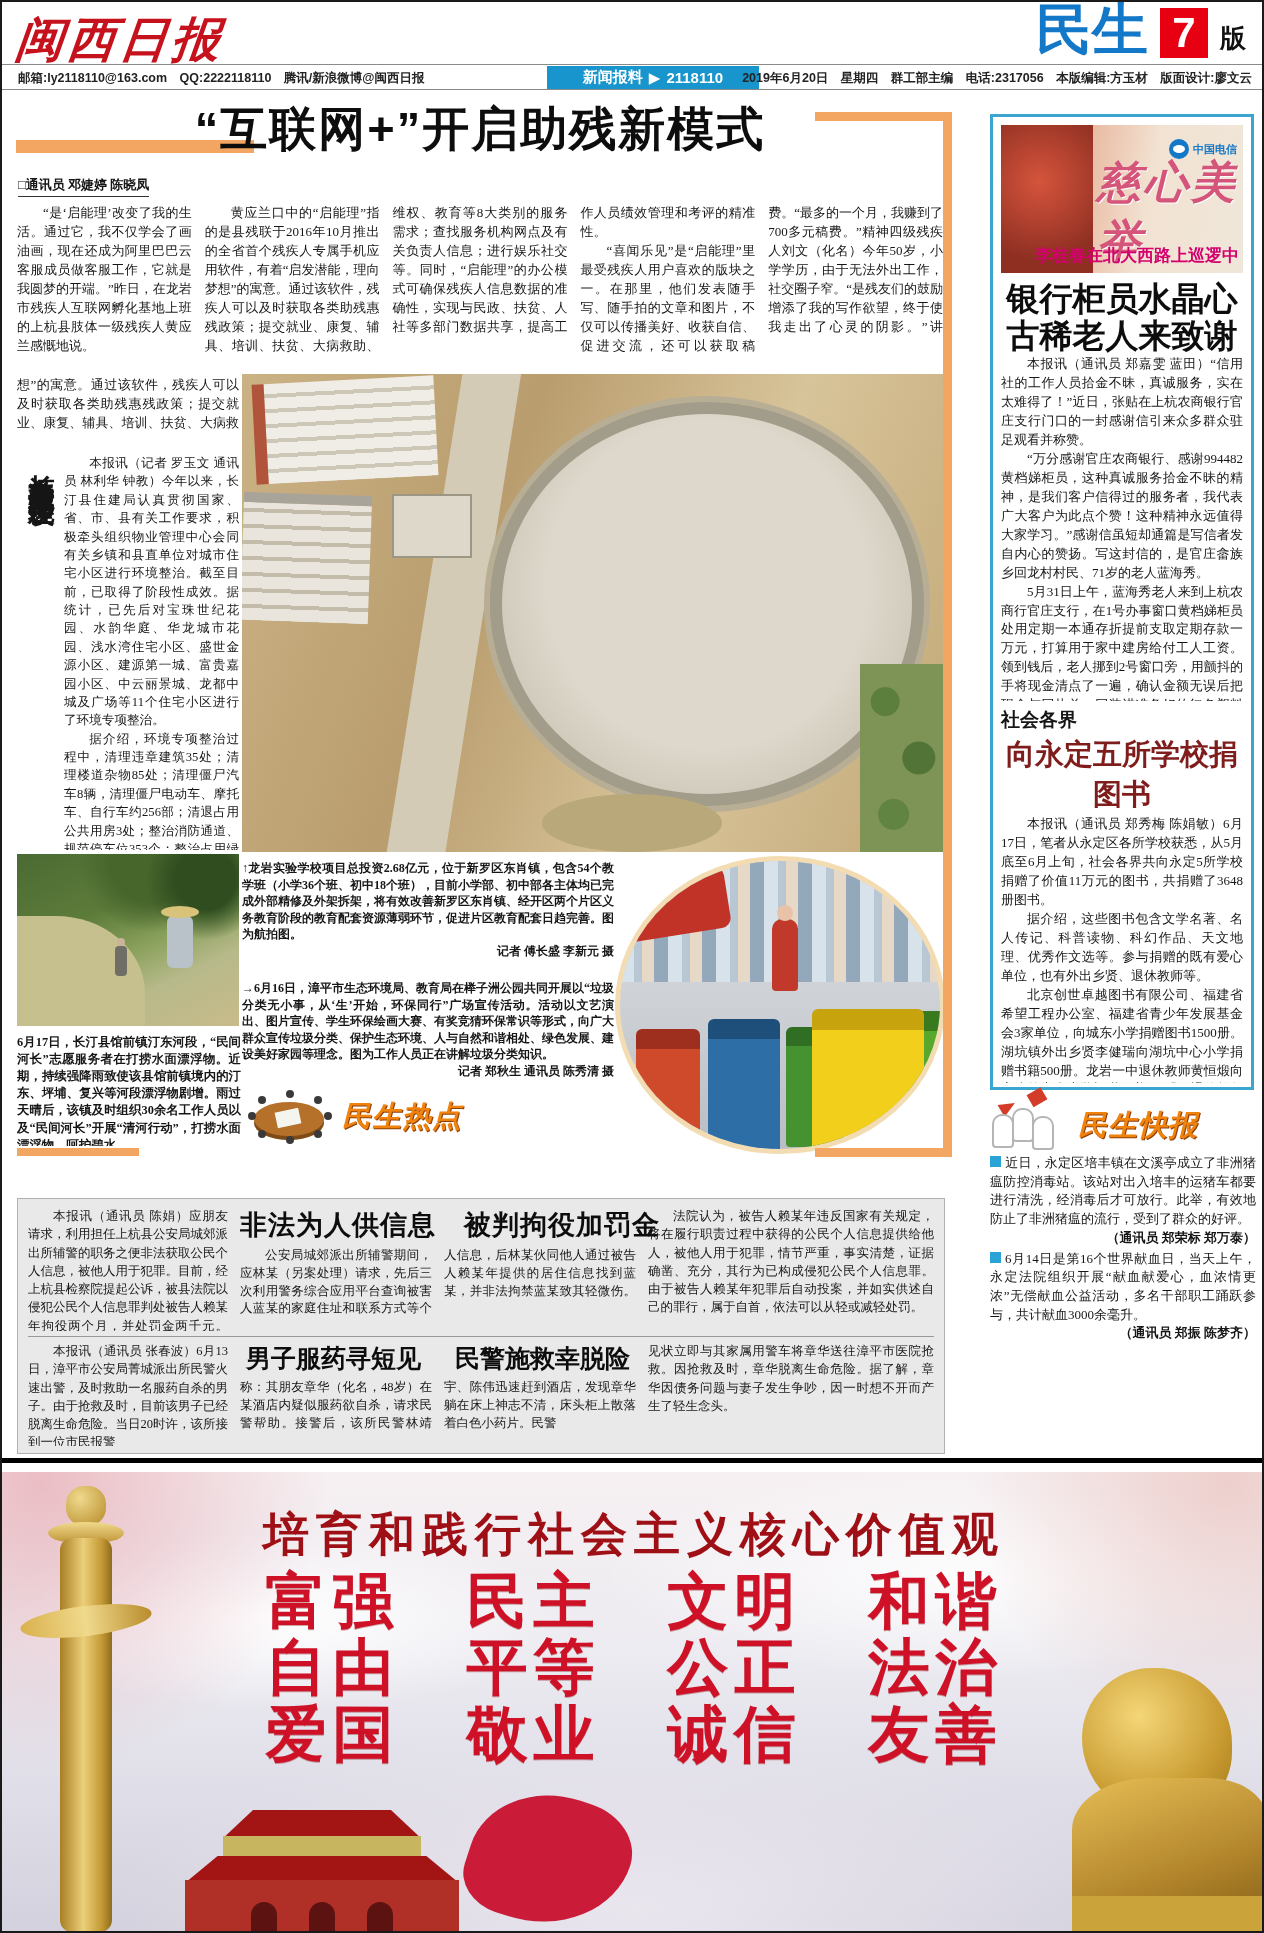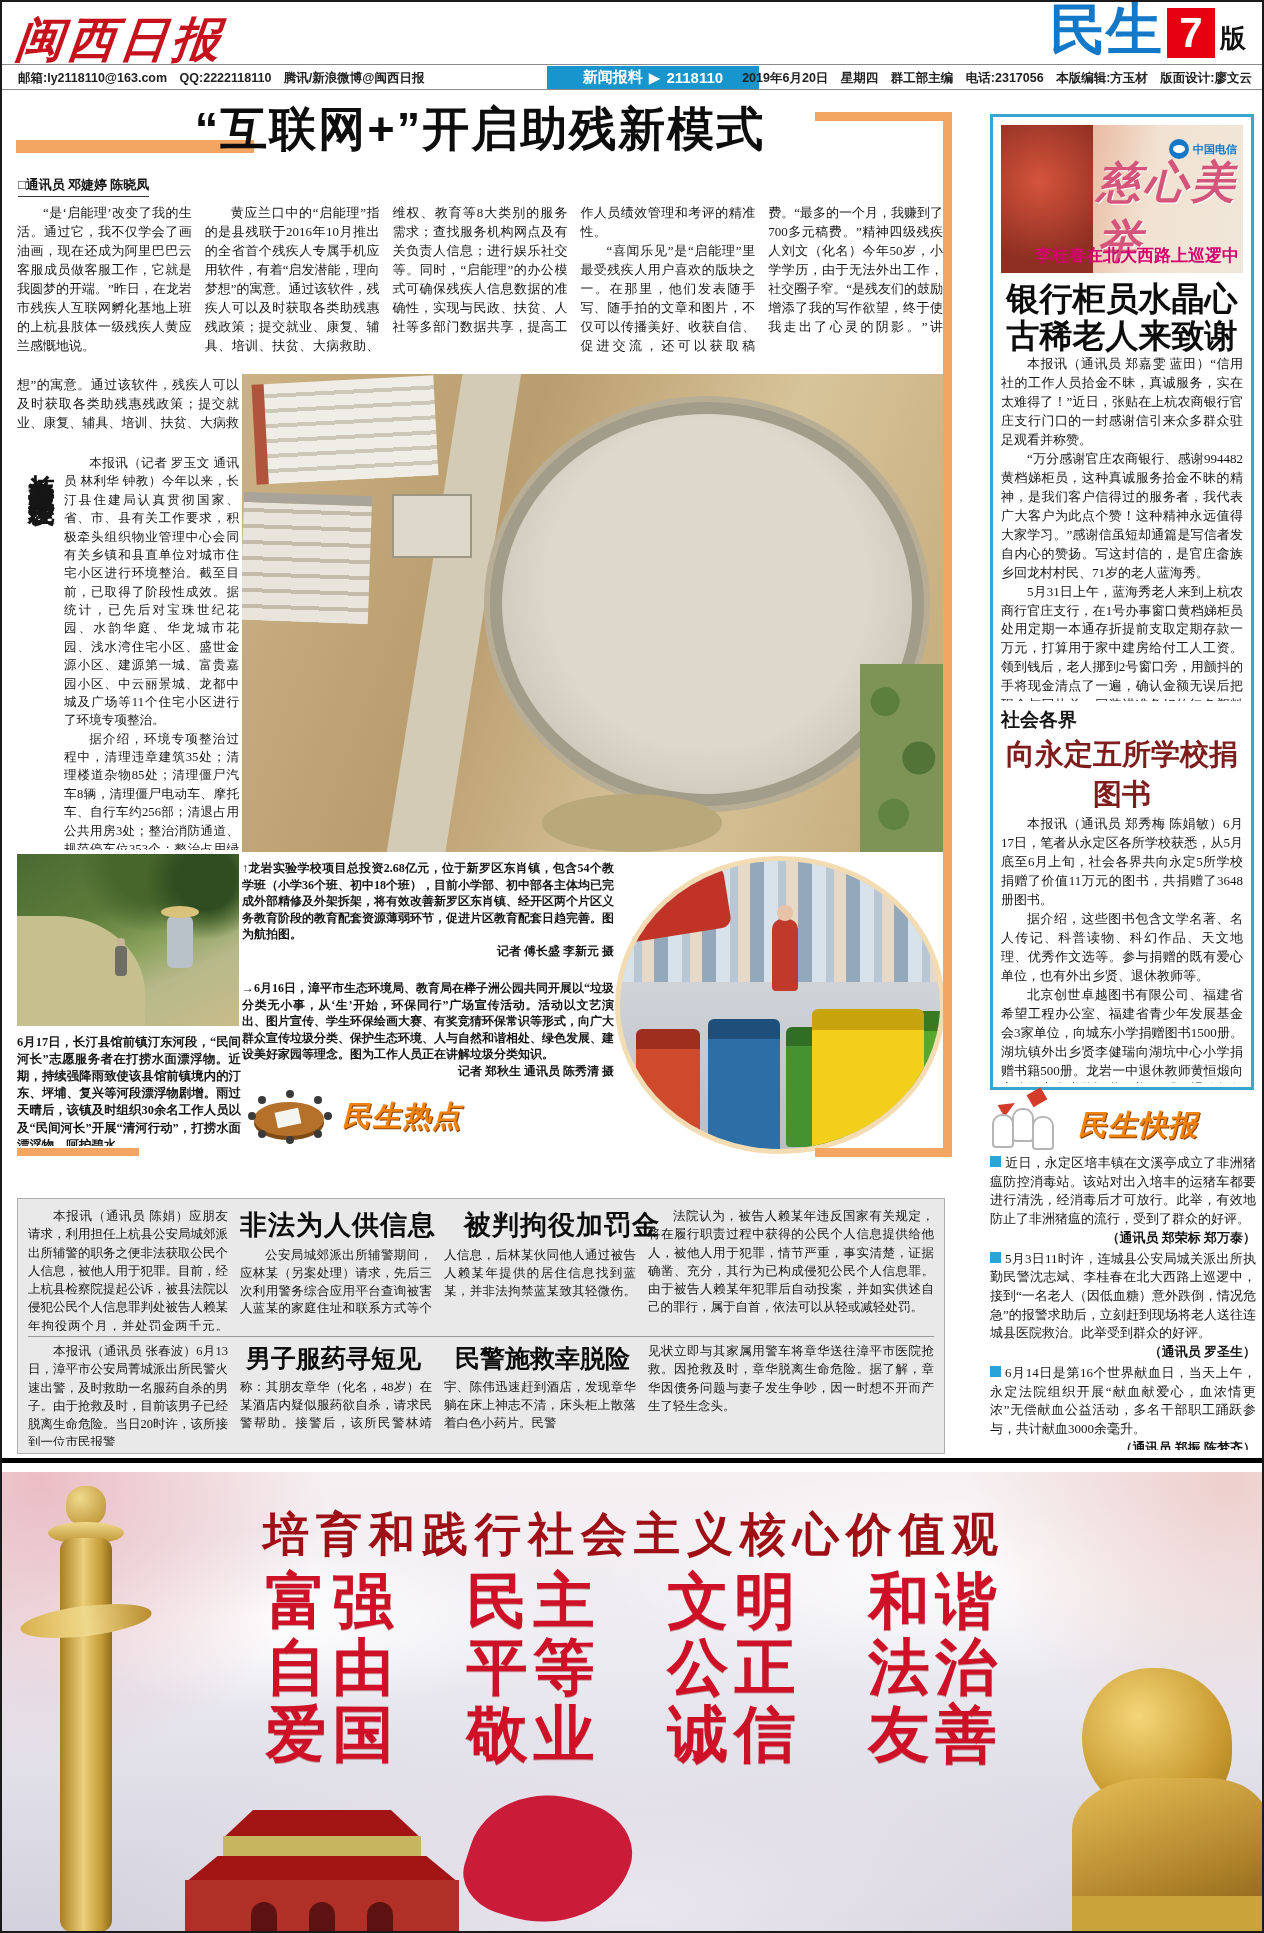--- a/index.html
+++ b/index.html
@@ -10,21 +10,21 @@
 .abs{position:absolute}
 .hei{font-family:"Liberation Sans","DejaVu Sans",sans-serif;font-weight:900}
 .bt{font-size:13px;line-height:1.46;text-align:justify;overflow:hidden}
 .bt p{text-indent:2em;margin:0}
 .bt p.noind{text-indent:0}
 .cap{font-size:12px;line-height:1.38;font-weight:bold;text-align:justify;overflow:hidden}
 .credit{display:block;text-align:right;font-weight:bold}
 
 #logo{left:14px;top:6px;font-size:48px;font-weight:900;font-style:italic;color:#c5121d;
   font-family:"Liberation Serif",serif;letter-spacing:4px;transform:skewX(-6deg)}
-#mh-right{right:16px;top:0;display:flex;align-items:flex-end;gap:5px}
+#mh-right{right:16px;top:0;display:flex;align-items:flex-end;gap:12px}
 #sec-name{font-size:56px;color:#1478c8;line-height:1}
 #page-box{width:48px;height:50px;background:#e60012;color:#fff;font-size:42px;
   display:flex;align-items:center;justify-content:center}
 #page-word{font-size:26px;color:#111;font-weight:bold;padding-bottom:2px}
 #info{left:0;top:62px;width:1264px;height:26px;border-top:1px solid #8a8a8a;border-bottom:1px solid #8a8a8a;
   font-family:"Liberation Sans","DejaVu Sans",sans-serif;font-size:12.5px;font-weight:bold;color:#222}
 #info .l{position:absolute;left:16px;top:5px}
 #info .r{position:absolute;right:14px;top:5px}
 #hotline{position:absolute;left:545px;top:1px;width:212px;height:23px;background:#1795cc;color:#fff;
   display:flex;align-items:center;justify-content:center;gap:6px;font-size:15px}
@@ -318,21 +318,20 @@
       <div id="kb-fig">
         <div class="horn"></div>
         <div class="m m1"></div>
         <div class="m m2"></div>
         <div class="m m3"></div>
       </div>
       <span class="label-or hei">民生快报</span>
     </div>
     <div id="kb-list">
       <p><span class="sq"></span><span>近日，永定区培丰镇在文溪亭成立了非洲猪瘟防控消毒站。该站对出入培丰的运猪车都要进行清洗，经消毒后才可放行。此举，有效地防止了非洲猪瘟的流行，受到了群众的好评。</span><span class="credit">（通讯员 郑荣标 郑万泰）</span></p>
-      <p><span class="sq"></span><span>5月3日11时许，连城县公安局城关派出所执勤民警沈志斌、李桂春在北大西路上巡逻中，接到“一名老人（因低血糖）意外跌倒，情况危急”的报警求助后，立刻赶到现场将老人送往连城县医院救治。此举受到群众的好评。</span><span class="credit">（通讯员 罗圣生）</span></p>
       <p><span class="sq"></span><span>6月14日是第16个世界献血日，当天上午，永定法院组织开展“献血献爱心，血浓情更浓”无偿献血公益活动，多名干部职工踊跃参与，共计献血3000余毫升。</span><span class="credit">（通讯员 郑振 陈梦齐）</span></p>
 
     </div>
   </div>
 
   <div class="abs" id="panel">
     <div class="prow" id="prow1">
       <div class="pc1 bt">
         <p>本报讯（通讯员 陈娟）应朋友请求，利用担任上杭县公安局城郊派出所辅警的职务之便非法获取公民个人信息，被他人用于犯罪。目前，经上杭县检察院提起公诉，被县法院以侵犯公民个人信息罪判处被告人赖某年拘役两个月，并处罚金两千元。2018年4月，被告人赖某年在担任县</p>
       </div>

